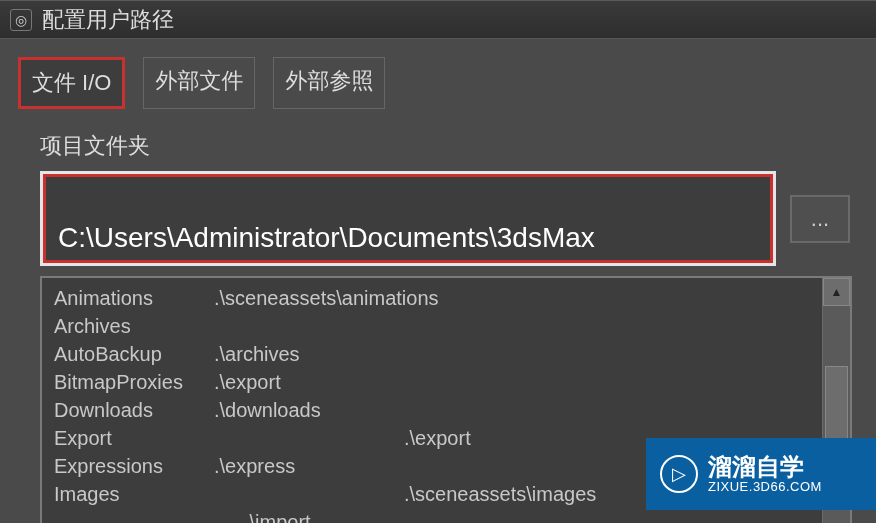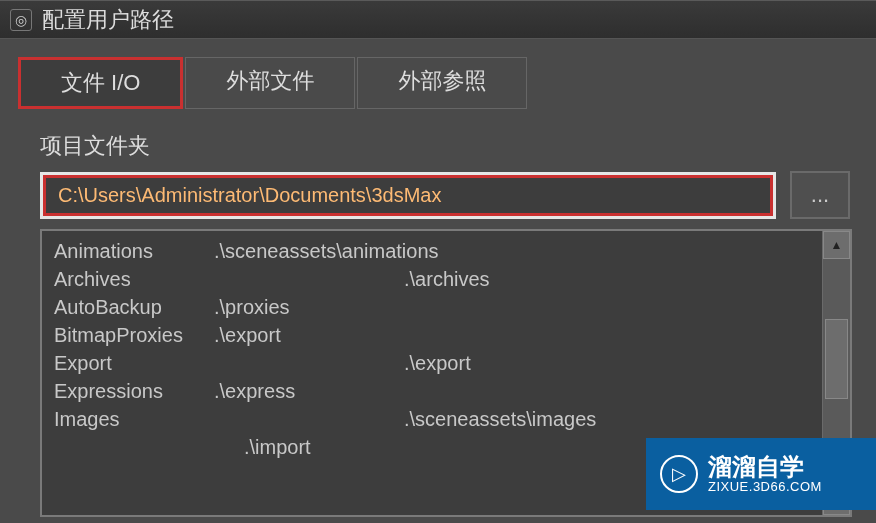--- a/index.html
+++ b/index.html
@@ -1,28 +1,28 @@
 <!DOCTYPE html>
 <html><head>
 <meta charset="utf-8">
 <style>
   * { box-sizing: border-box; margin: 0; padding: 0; font-family: "Microsoft YaHei", sans-serif; }
   html, body { width: 876px; height: 523px; background: #2b2b2b; overflow: hidden; }
   .titlebar { height: 38px; background: linear-gradient(#3a3a3a,#2e2e2e); display: flex; align-items: center; padding: 0 10px; border-top: 1px solid #5a5a5a; }
   .app-icon { width: 22px; height: 22px; border: 1px solid #777; border-radius: 3px; display: flex; align-items: center; justify-content: center; color: #ccc; font-size: 14px; margin-right: 10px; }
   .title { color: #ddd; font-size: 22px; font-weight: 500; }
   .tabs { display: flex; padding: 18px 18px 0 18px; background: #4a4a4a; border-top: 1px solid #555; }
-  .tab { padding: 8px 40px; font-size: 22px; color: #ddd; background: #4a4a4a; cursor: pointer; border: 1px solid #666; margin-right: 2px; }
+  .tab { padding: 8px 11px; font-size: 22px; color: #ddd; background: #4a4a4a; cursor: pointer; border: 1px solid #666; margin-right: 18px; }
   .tab.active { background: #3d3d3d; border: 3px solid #c93030; border-bottom: 3px solid #c93030; }
   .body { background: #4a4a4a; padding: 22px 24px 10px 40px; }
   .section-label { color: #ddd; font-size: 22px; margin-bottom: 10px; }
   .path-row { display: flex; align-items: center; gap: 14px; margin-bottom: 10px; }
   .path-box { flex: 0 0 736px; border: 3px solid #e6e6e6; background: #3d3d3d; position: relative; }
   .path-inner { border: 3px solid #c93030; padding: 6px 12px; }
-  .path-inner input { width: 100%; background: transparent; border: none; color: #fdba74; font-size: 20px; outline: none; position: relative; }
+  .path-inner input { width: 100%; background: transparent; border: none; color: #ffffff; font-size: 28px; outline: none; position: relative; margin-top: 39px; }
   .browse-btn { width: 60px; height: 48px; background: #4f4f4f; border: 2px solid #6a6a6a; color: #ccc; font-size: 22px; cursor: pointer; display: flex; align-items: center; justify-content: center; }
   .list-wrap { display: flex; border: 2px solid #7a7a7a; background: #3d3d3d; height: 288px; }
   .list { flex: 1; padding: 6px 12px; overflow: hidden; }
   .row { display: flex; color: #c8c8c8; font-size: 20px; line-height: 28px; white-space: nowrap; }
   .c1 { width: 160px; }
   .c2 { width: 190px; }
   .c3 { flex: 1; }
   .scrollbar { width: 28px; background: #5a5a5a; display: flex; flex-direction: column; border-left: 1px solid #6a6a6a; }
   .sb-btn { height: 28px; background: #6d6d6d; border: 1px solid #888; display: flex; align-items: center; justify-content: center; color: #222; font-size: 12px; cursor: pointer; }
   .sb-track { flex: 1; background: #5a5a5a; position: relative; }
@@ -62,30 +62,34 @@
   <div class="list-wrap">
     <div class="list" id="list">
         <div class="row">
           <div class="c1">Animations</div>
           <div class="c2">.\sceneassets\animations</div>
           <div class="c3"></div>
         </div>
         <div class="row">
           <div class="c1">Archives</div>
           <div class="c2"></div>
-          <div class="c3">.\archives</div>
         </div>
         <div class="row">
           <div class="c1">AutoBackup</div>
-          <div class="c2">.\proxies</div>
+          <div class="c2">.\archives</div>
           <div class="c3"></div>
         </div>
         <div class="row">
           <div class="c1">BitmapProxies</div>
           <div class="c2">.\export</div>
+          <div class="c3"></div>
+        </div>
+        <div class="row">
+          <div class="c1">Downloads</div>
+          <div class="c2">.\downloads</div>
           <div class="c3"></div>
         </div>
         <div class="row">
           <div class="c1">Export</div>
           <div class="c2"></div>
           <div class="c3">.\export</div>
         </div>
         <div class="row">
           <div class="c1">Expressions</div>
           <div class="c2">.\express</div>

